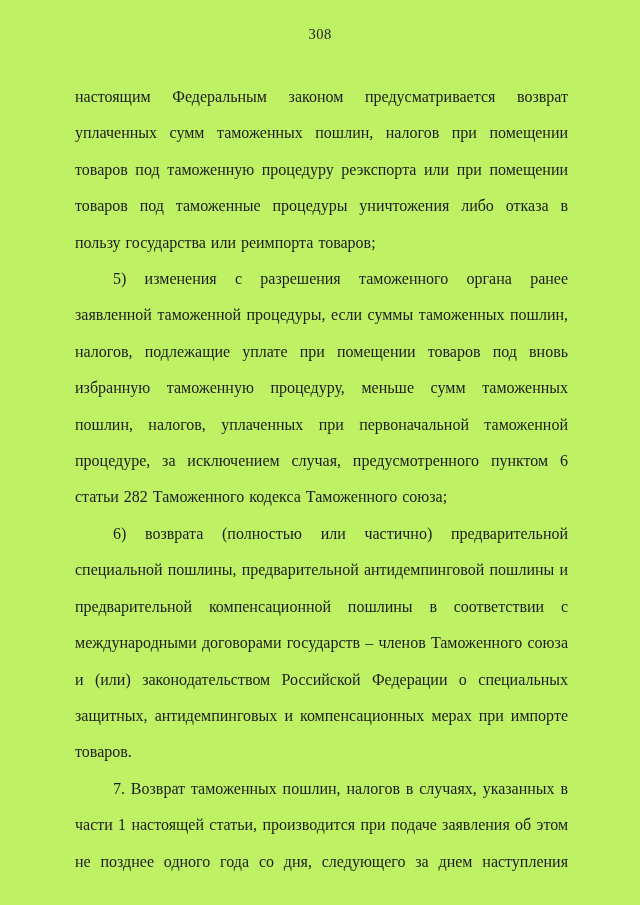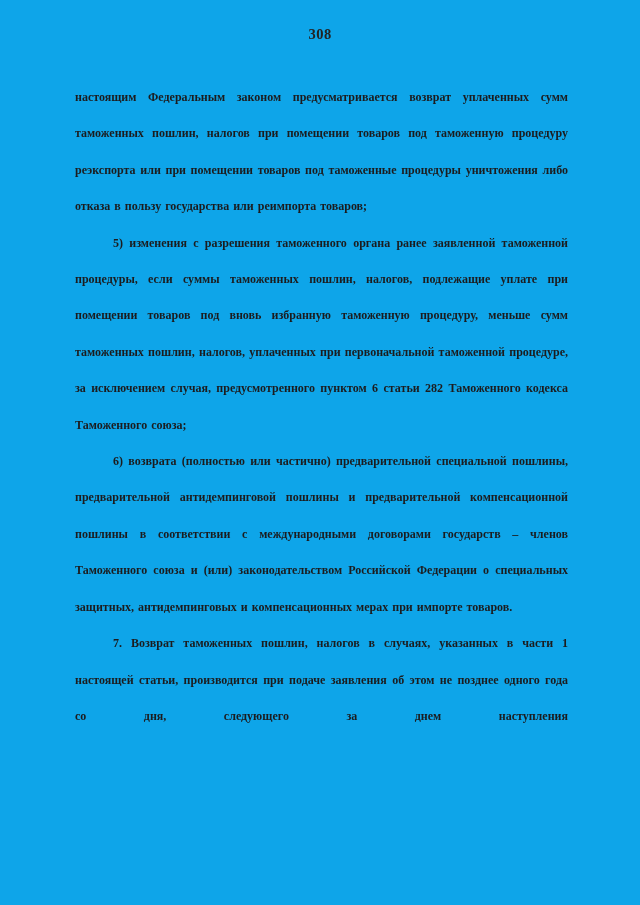--- a/index.html
+++ b/index.html
@@ -12,34 +12,33 @@
     background: #fdfdfc;
     overflow: hidden;
     font-family: "Liberation Serif", "DejaVu Serif", serif;
     color: #1c1c1e;
     -webkit-font-smoothing: antialiased;
   }
   .page {
     position: relative;
     width: 640px;
     height: 905px;
-    background: #0ea5e9;
+    background: #bef264;
     box-sizing: border-box;
-    font-weight: bold;
   }
   .page-number {
     text-align: center;
     padding-top: 26px;
     font-size: 14.5px;
     letter-spacing: 0.5px;
     color: #222;
   }
   .text-block {
     margin: 36px 72px 0 75px;
-    font-size: 12px;
+    font-size: 16px;
     line-height: 36.4px;
     text-align: justify;
     word-spacing: 1px;
   }
   .para {
     margin: 0;
     padding: 0;
   }
   .para.indent {
     text-indent: 38px;

